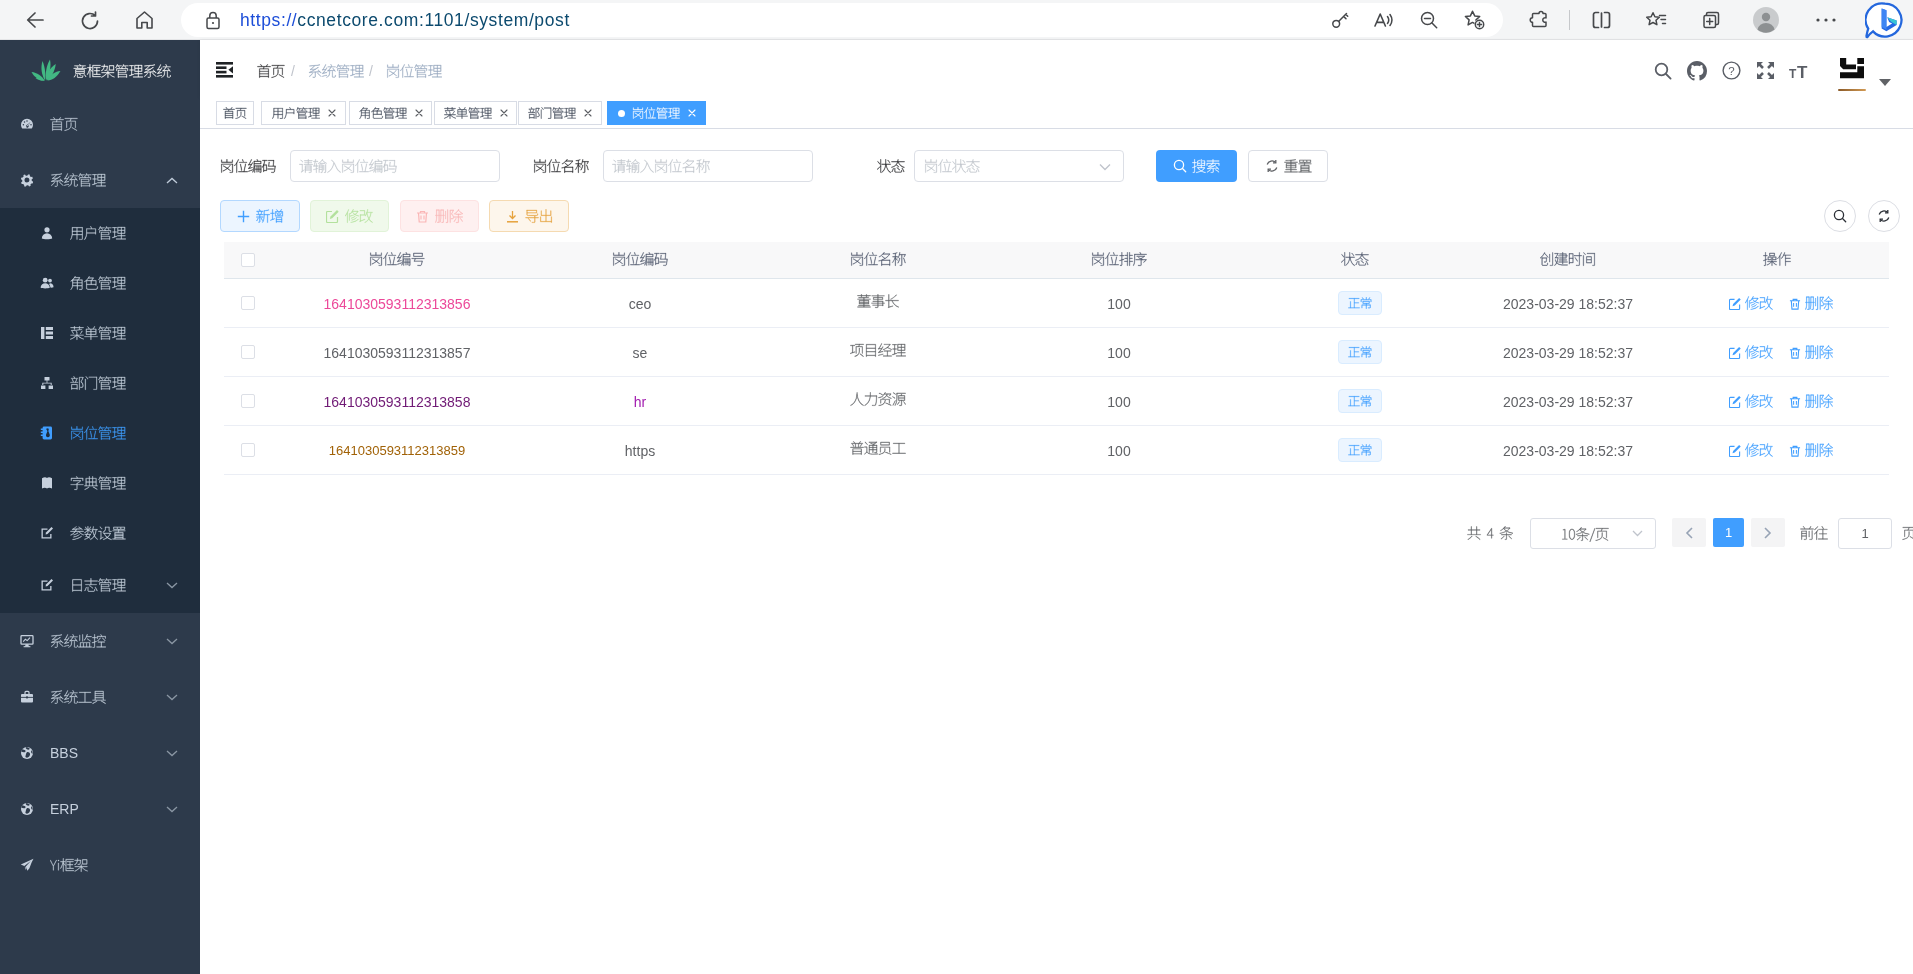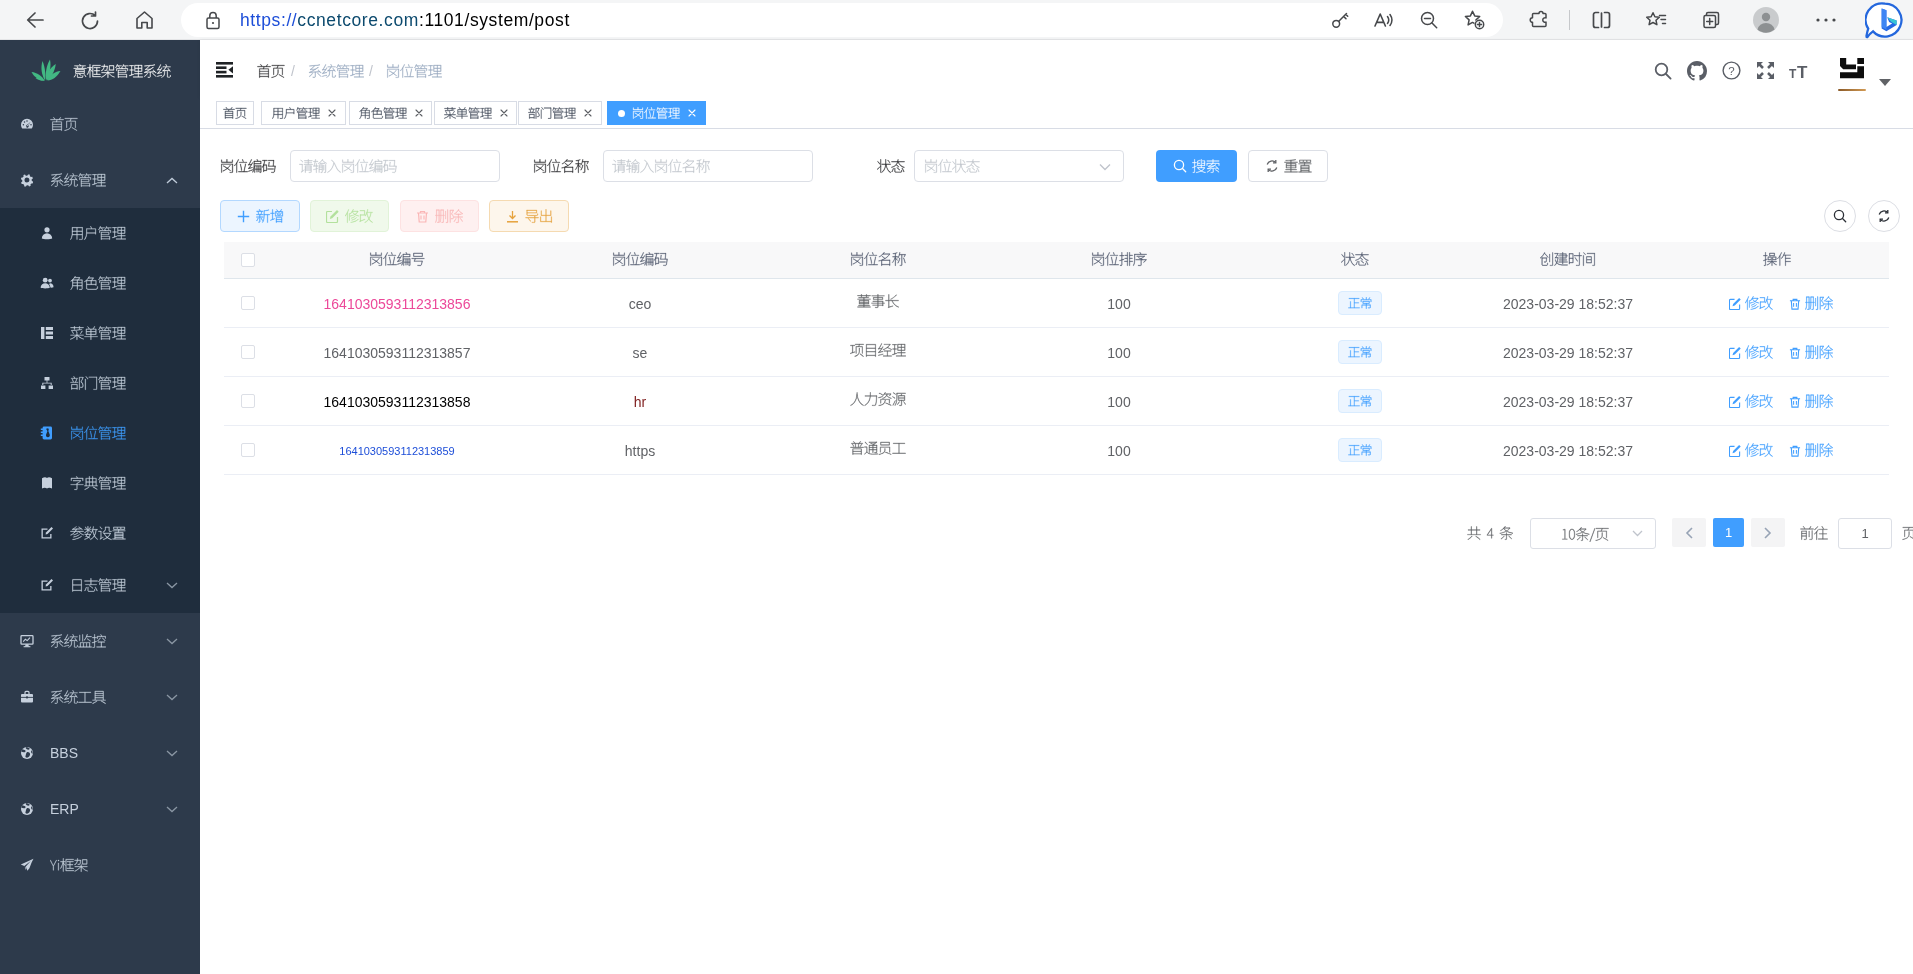--- a/index.html
+++ b/index.html
@@ -19,21 +19,21 @@
 <path d="M2 8.5L9.5 2 17 8.5V18h-4.8v-5.5H6.8V18H2z" fill="none" stroke="#46484b" stroke-width="1.6" stroke-linejoin="round"></path>
   </svg>
 <svg class="ab" style="left:205px;top:11px" width="16" height="19" viewBox="0 0 16 19">
 <rect x="2" y="7" width="12" height="10.5" rx="1.5" fill="none" stroke="#46484b" stroke-width="1.5"></rect>
 <path d="M4.8 7V4.8a3.2 3.2 0 0 1 6.4 0V7" fill="none" stroke="#46484b" stroke-width="1.5"></path>
 <circle cx="8" cy="12" r="1.1" fill="#46484b"></circle>
   </svg>
 <div class="ab" style="left:240px;top:0;height:40px;display:flex;align-items:center;font-size:17.5px;letter-spacing:0.6px">
 <span style="color:#1d4ed8">https://</span>
     <span style="color:#0c4a6e">ccnetcore.com</span>
-    <span style="color:#000000">:1101/system/post</span>
+    <span style="color:#0c4a6e">:1101/system/post</span>
   </div>
 <svg class="ab" style="left:1330px;top:10px" width="20" height="20" viewBox="0 0 20 20">
 <circle cx="6.2" cy="13.8" r="3.4" fill="none" stroke="#46484b" stroke-width="1.5"></circle>
 <path d="M8.8 11.2L16.5 3.5M13.6 6.4l2.4 2.4M15.7 4.3l2 2" fill="none" stroke="#46484b" stroke-width="1.5" stroke-linecap="round"></path>
   </svg>
 <svg class="ab" style="left:1373px;top:10px" width="21" height="20" viewBox="0 0 21 20">
 <path d="M2 16L7.2 4l5.2 12M3.7 12.4h7" fill="none" stroke="#46484b" stroke-width="1.6" stroke-linecap="round" stroke-linejoin="round"></path>
 <path d="M14.5 6.5a6 6 0 0 1 0 7M17 4.5a9.5 9.5 0 0 1 0 11" fill="none" stroke="#46484b" stroke-width="1.5" stroke-linecap="round"></path>
   </svg>
 <svg class="ab" style="left:1419px;top:10px" width="20" height="20" viewBox="0 0 20 20">
@@ -571,24 +571,24 @@
       <path d="M1 3h11M4.5 3V1.5h4V3M2.5 3l.7 9h6.6l.7-9" fill="none" stroke="#409eff" stroke-width="1.2"></path>
       <path d="M5 5.5v4M8 5.5v4" stroke="#409eff" stroke-width="1.1"></path>
     </svg>
     <svg width="28" height="15" viewBox="0 0 28 15" style="display:inline-block;vertical-align:middle">
       <path d="M10.4 2.1H10.8V10.1H10.4ZM12.5 0.6H13V13Q13 13.3 12.9 13.4Q12.8 13.6 12.6 13.6Q12.4 13.7 12 13.7Q11.7 13.7 11 13.7Q11 13.6 11 13.5Q10.9 13.4 10.8 13.3Q11.4 13.3 11.8 13.3Q12.2 13.3 12.3 13.3Q12.4 13.3 12.5 13.2Q12.5 13.2 12.5 13ZM1.6 0.8H4.1V1.2H1.6ZM1.4 0.8H1.9V7.4Q1.9 8.4 1.8 9.5Q1.7 10.6 1.4 11.7Q1.2 12.8 0.7 13.6Q0.6 13.6 0.6 13.5Q0.5 13.5 0.4 13.4Q0.4 13.4 0.3 13.3Q0.8 12.5 1 11.5Q1.3 10.5 1.4 9.4Q1.4 8.4 1.4 7.4ZM3.8 0.8H4.3V12.8Q4.3 13.1 4.2 13.2Q4.1 13.4 3.9 13.4Q3.7 13.5 3.4 13.5Q3 13.5 2.4 13.5Q2.4 13.4 2.4 13.3Q2.3 13.2 2.3 13.1Q2.7 13.1 3.1 13.1Q3.5 13.1 3.6 13.1Q3.7 13.1 3.8 13Q3.8 13 3.8 12.8ZM5.8 0.8H8.4V1.2H5.8ZM5.7 0.8H6.1V7.8Q6.1 8.5 6.1 9.3Q6.1 10.1 5.9 10.8Q5.8 11.6 5.6 12.3Q5.4 13 5 13.6Q5 13.6 4.9 13.5Q4.9 13.5 4.8 13.4Q4.7 13.4 4.7 13.4Q5 12.8 5.2 12.1Q5.4 11.4 5.5 10.7Q5.6 10 5.7 9.2Q5.7 8.5 5.7 7.8ZM8.1 0.8H8.5V12.9Q8.5 13.1 8.5 13.2Q8.4 13.4 8.2 13.4Q8 13.5 7.7 13.5Q7.3 13.5 6.7 13.5Q6.7 13.4 6.6 13.3Q6.6 13.2 6.5 13.1Q7 13.1 7.4 13.1Q7.8 13.1 7.9 13.1Q8 13.1 8 13Q8.1 13 8.1 12.9ZM0.3 6.2H9.5V6.6H0.3Z M14.9 0.9H18.4V1.4H15.4V13.6H14.9ZM18.3 0.9H18.3L18.4 0.9L18.7 1.1Q18.3 2 17.8 3Q17.3 4 16.8 4.9Q17.9 5.9 18.2 6.7Q18.6 7.5 18.6 8.3Q18.6 8.8 18.5 9.2Q18.4 9.6 18 9.8Q17.9 9.9 17.7 10Q17.5 10 17.3 10Q17 10.1 16.7 10.1Q16.4 10.1 16.1 10Q16.1 10 16 9.8Q16 9.7 15.9 9.6Q16.3 9.6 16.6 9.6Q16.9 9.6 17.2 9.6Q17.6 9.6 17.8 9.5Q18 9.3 18.1 9Q18.2 8.7 18.2 8.3Q18.2 7.6 17.8 6.8Q17.4 6 16.3 5Q16.5 4.5 16.8 3.9Q17.1 3.4 17.4 2.9Q17.6 2.4 17.8 1.9Q18.1 1.4 18.3 1ZM20.6 4.9H26.3V5.4H20.6ZM19 7.8H27.7V8.2H19ZM20.9 9.3 21.3 9.5Q20.9 10.4 20.3 11.2Q19.7 12.1 19.2 12.7Q19.1 12.7 19.1 12.7Q19 12.6 18.9 12.6Q18.8 12.5 18.8 12.5Q19.4 11.9 19.9 11Q20.5 10.2 20.9 9.3ZM25 9.4 25.3 9.2Q25.8 9.7 26.2 10.2Q26.7 10.8 27.1 11.4Q27.5 11.9 27.7 12.3L27.3 12.6Q27.1 12.1 26.7 11.6Q26.3 11 25.9 10.4Q25.4 9.9 25 9.4ZM23.2 5H23.7V13Q23.7 13.3 23.6 13.4Q23.5 13.5 23.2 13.6Q23 13.7 22.5 13.7Q22 13.7 21.1 13.7Q21.1 13.6 21 13.5Q21 13.4 20.9 13.2Q21.7 13.3 22.2 13.3Q22.8 13.3 22.9 13.3Q23.1 13.2 23.2 13.2Q23.2 13.1 23.2 13ZM23.6 0.3 24 0.5Q23.5 1.4 22.7 2.3Q21.9 3.2 21 4Q20.1 4.7 19.1 5.3Q19.1 5.2 19 5.1Q18.9 5 18.8 5Q19.8 4.4 20.7 3.7Q21.6 2.9 22.4 2.1Q23.1 1.2 23.6 0.3ZM23.6 0.9Q24.5 2.1 25.6 3.1Q26.7 4 27.9 4.7Q27.8 4.8 27.7 4.9Q27.6 5 27.5 5Q26.7 4.5 26 3.9Q25.2 3.3 24.5 2.6Q23.8 1.9 23.3 1Z" fill="#409eff" stroke="#409eff" stroke-width="0.35"></path>
     </svg>
   </div>
 <div style="position:absolute;left:224px;top:377px;width:1665px;height:49px;border-bottom:1px solid #ebeef5"></div>
 <div style="position:absolute;left:241px;top:394px;width:14px;height:14px;border:1px solid #dcdfe6;border-radius:2px;background:#fff"></div>
 <div style="position:absolute;left:277px;top:377px;width:240px;height:49px;display:flex;align-items:center;justify-content:center;">
-    <span style="font-size:14px;color:#000000">1641030593112313858</span>
+    <span style="font-size:14px;color:#701a75">1641030593112313858</span>
   </div>
 <div style="position:absolute;left:580px;top:377px;width:120px;height:49px;display:flex;align-items:center;justify-content:center;">
-    <span style="font-size:14px;color:#7f1d1d">hr</span>
+    <span style="font-size:14px;color:#a21caf">hr</span>
   </div>
 <div style="position:absolute;left:818px;top:375px;width:120px;height:49px;display:flex;align-items:center;justify-content:center;">
     <svg width="56" height="15" viewBox="0 0 56 15" style="display:inline-block;vertical-align:middle">
       <path d="M6.9 0.4H7.3Q7.3 0.9 7.3 1.9Q7.2 2.9 7 4.1Q6.9 5.3 6.4 6.7Q6 8 5.3 9.3Q4.6 10.6 3.5 11.7Q2.4 12.8 0.8 13.6Q0.7 13.5 0.6 13.4Q0.5 13.4 0.4 13.3Q2 12.5 3.1 11.4Q4.2 10.3 4.9 9.1Q5.6 7.8 6 6.5Q6.4 5.2 6.6 4Q6.8 2.8 6.8 1.8Q6.9 0.9 6.9 0.4ZM7.2 2.3Q7.3 2.5 7.4 3.2Q7.5 3.9 7.7 4.9Q8 6 8.4 7.1Q8.9 8.3 9.6 9.5Q10.3 10.6 11.3 11.6Q12.3 12.6 13.7 13.2Q13.6 13.3 13.6 13.4Q13.5 13.5 13.4 13.6Q12 12.9 11 11.9Q9.9 10.9 9.2 9.7Q8.5 8.6 8.1 7.4Q7.6 6.2 7.4 5.1Q7.1 4.1 7 3.3Q6.9 2.5 6.8 2.3Z M14.9 3.7H26.6V4.2H14.9ZM26.4 3.7H26.9Q26.9 3.7 26.9 3.8Q26.9 3.8 26.9 3.9Q26.9 4 26.9 4Q26.7 6.4 26.6 8.1Q26.5 9.7 26.3 10.8Q26.1 11.8 26 12.4Q25.8 13 25.5 13.2Q25.3 13.5 25.1 13.6Q24.9 13.6 24.5 13.6Q24.1 13.6 23.5 13.6Q22.8 13.6 22.1 13.5Q22.1 13.4 22.1 13.3Q22.1 13.2 22 13.1Q22.8 13.2 23.5 13.2Q24.2 13.2 24.4 13.2Q24.7 13.2 24.8 13.2Q25 13.1 25.1 13Q25.3 12.8 25.5 12.2Q25.7 11.6 25.9 10.6Q26 9.5 26.2 7.9Q26.3 6.2 26.4 3.8ZM20.1 0.3H20.5V2.4Q20.5 3.5 20.4 4.6Q20.3 5.7 20 6.9Q19.8 8.1 19.1 9.2Q18.5 10.4 17.5 11.6Q16.4 12.7 14.8 13.7Q14.8 13.7 14.7 13.6Q14.7 13.6 14.6 13.5Q14.6 13.4 14.5 13.4Q16.1 12.4 17.1 11.3Q18.1 10.2 18.7 9Q19.3 7.9 19.6 6.7Q19.9 5.6 20 4.5Q20.1 3.4 20.1 2.4Z M29 1.4 29.3 1Q29.9 1.2 30.5 1.4Q31.1 1.7 31.6 2Q32.2 2.3 32.5 2.5L32.3 2.9Q31.9 2.7 31.4 2.4Q30.8 2.1 30.2 1.8Q29.6 1.6 29 1.4ZM28.4 5.6Q29.2 5.4 30.3 5Q31.4 4.7 32.6 4.3L32.7 4.7Q31.6 5.1 30.5 5.4Q29.4 5.7 28.5 6ZM35.1 0.3 35.5 0.4Q35.1 1.2 34.5 2.1Q33.8 3.1 32.9 3.9Q32.8 3.8 32.8 3.8Q32.7 3.7 32.7 3.7Q32.6 3.6 32.5 3.6Q33.5 2.9 34.1 2Q34.7 1.1 35.1 0.3ZM34.5 1.8H40.7V2.2H34.2ZM40.6 1.8H40.7L40.8 1.8L41.1 1.9Q40.7 2.4 40.4 3Q40 3.6 39.7 4L39.3 3.8Q39.6 3.4 40 2.9Q40.3 2.4 40.6 1.9ZM30.6 7.2H39.6V11.3H39.1V7.6H31V11.3H30.6ZM35 8.1H35.5Q35.3 9.3 34.9 10.3Q34.5 11.2 33.7 11.9Q33 12.6 31.8 13Q30.6 13.5 28.8 13.7Q28.8 13.6 28.7 13.6Q28.7 13.5 28.6 13.5Q28.6 13.4 28.6 13.4Q30.3 13.1 31.5 12.7Q32.7 12.3 33.4 11.6Q34.1 11 34.5 10.1Q34.9 9.3 35 8.1ZM35.4 11.1 35.6 10.8Q36.3 11 37.1 11.3Q37.9 11.6 38.7 12Q39.5 12.3 40.1 12.6Q40.8 12.9 41.3 13.2L41.1 13.6Q40.6 13.4 39.9 13Q39.2 12.7 38.5 12.4Q37.7 12 36.9 11.7Q36.1 11.4 35.4 11.1ZM36.9 2H37.3Q37.2 2.8 36.8 3.5Q36.4 4.2 35.9 4.8Q35.3 5.4 34.5 5.9Q33.7 6.3 32.6 6.6Q32.6 6.6 32.5 6.5Q32.4 6.3 32.3 6.3Q33.4 6 34.2 5.6Q35 5.1 35.5 4.6Q36 4 36.4 3.4Q36.7 2.7 36.9 2ZM36.8 3.2Q37.3 3.9 38 4.5Q38.7 5.1 39.6 5.6Q40.5 6 41.5 6.2Q41.4 6.3 41.4 6.4Q41.3 6.5 41.2 6.6Q40.2 6.3 39.3 5.8Q38.4 5.4 37.6 4.7Q36.9 4.1 36.5 3.3Z M46.9 1H55.6V1.4H46.9ZM46.7 1H47.2V5Q47.2 6 47.1 7.1Q47 8.2 46.8 9.3Q46.6 10.4 46.2 11.5Q45.8 12.6 45.2 13.6Q45.2 13.5 45.1 13.5Q45 13.4 45 13.4Q44.9 13.3 44.8 13.3Q45.5 12.4 45.8 11.3Q46.2 10.3 46.4 9.2Q46.6 8.1 46.7 7Q46.7 6 46.7 5ZM48.8 6.2V8H54.4V6.2ZM48.8 4V5.8H54.4V4ZM48.4 3.6H54.9V8.5H48.4ZM49.2 9.5 49.6 9.7Q49.3 10.2 49 10.8Q48.6 11.3 48.3 11.8Q47.9 12.3 47.5 12.7Q47.5 12.7 47.4 12.6Q47.4 12.6 47.3 12.5Q47.2 12.4 47.1 12.4Q47.7 11.9 48.3 11.1Q48.8 10.3 49.2 9.5ZM53.3 9.6 53.7 9.5Q54.1 9.9 54.5 10.5Q54.8 11 55.2 11.5Q55.5 12 55.7 12.3L55.3 12.6Q55.1 12.2 54.8 11.7Q54.4 11.2 54.1 10.6Q53.7 10.1 53.3 9.6ZM51.4 1.9 51.8 2Q51.7 2.5 51.5 3Q51.3 3.5 51.2 3.9L50.8 3.8Q50.9 3.4 51.1 2.8Q51.3 2.3 51.4 1.9ZM51.3 8.1H51.8V13Q51.8 13.3 51.7 13.4Q51.6 13.5 51.4 13.6Q51.2 13.7 50.7 13.7Q50.2 13.7 49.5 13.7Q49.4 13.6 49.4 13.5Q49.4 13.4 49.3 13.3Q50 13.3 50.4 13.3Q50.9 13.3 51.1 13.3Q51.3 13.3 51.3 13ZM43 0.8 43.3 0.5Q43.7 0.8 44.2 1.1Q44.7 1.4 45.1 1.7Q45.5 2 45.8 2.3L45.6 2.6Q45.3 2.4 44.8 2.1Q44.4 1.7 43.9 1.4Q43.5 1.1 43 0.8ZM42.3 4.8 42.6 4.5Q43 4.7 43.5 5Q44 5.3 44.4 5.6Q44.8 5.9 45.1 6.1L44.9 6.5Q44.6 6.2 44.2 5.9Q43.7 5.6 43.2 5.3Q42.7 5 42.3 4.8ZM42.7 13.2Q43.1 12.6 43.5 11.8Q43.9 11 44.4 10.1Q44.8 9.2 45.2 8.4L45.5 8.6Q45.2 9.4 44.8 10.3Q44.3 11.1 43.9 12Q43.5 12.8 43.1 13.5Z" fill="#606266" stroke="#606266" stroke-width="0.35"></path>
     </svg>
   </div>
 <div style="position:absolute;left:1059px;top:377px;width:120px;height:49px;display:flex;align-items:center;justify-content:center;">
     <span style="font-size:14px;color:#606266">100</span>
   </div>
 <div style="position:absolute;left:1338px;top:389px;width:44px;height:24px;background:#ecf5ff;border:1px solid #d9ecff;border-radius:4px;display:flex;align-items:center;justify-content:center">
@@ -612,21 +612,21 @@
       <path d="M1 3h11M4.5 3V1.5h4V3M2.5 3l.7 9h6.6l.7-9" fill="none" stroke="#409eff" stroke-width="1.2"></path>
       <path d="M5 5.5v4M8 5.5v4" stroke="#409eff" stroke-width="1.1"></path>
     </svg>
     <svg width="28" height="15" viewBox="0 0 28 15" style="display:inline-block;vertical-align:middle">
       <path d="M10.4 2.1H10.8V10.1H10.4ZM12.5 0.6H13V13Q13 13.3 12.9 13.4Q12.8 13.6 12.6 13.6Q12.4 13.7 12 13.7Q11.7 13.7 11 13.7Q11 13.6 11 13.5Q10.9 13.4 10.8 13.3Q11.4 13.3 11.8 13.3Q12.2 13.3 12.3 13.3Q12.4 13.3 12.5 13.2Q12.5 13.2 12.5 13ZM1.6 0.8H4.1V1.2H1.6ZM1.4 0.8H1.9V7.4Q1.9 8.4 1.8 9.5Q1.7 10.6 1.4 11.7Q1.2 12.8 0.7 13.6Q0.6 13.6 0.6 13.5Q0.5 13.5 0.4 13.4Q0.4 13.4 0.3 13.3Q0.8 12.5 1 11.5Q1.3 10.5 1.4 9.4Q1.4 8.4 1.4 7.4ZM3.8 0.8H4.3V12.8Q4.3 13.1 4.2 13.2Q4.1 13.4 3.9 13.4Q3.7 13.5 3.4 13.5Q3 13.5 2.4 13.5Q2.4 13.4 2.4 13.3Q2.3 13.2 2.3 13.1Q2.7 13.1 3.1 13.1Q3.5 13.1 3.6 13.1Q3.7 13.1 3.8 13Q3.8 13 3.8 12.8ZM5.8 0.8H8.4V1.2H5.8ZM5.7 0.8H6.1V7.8Q6.1 8.5 6.1 9.3Q6.1 10.1 5.9 10.8Q5.8 11.6 5.6 12.3Q5.4 13 5 13.6Q5 13.6 4.9 13.5Q4.9 13.5 4.8 13.4Q4.7 13.4 4.7 13.4Q5 12.8 5.2 12.1Q5.4 11.4 5.5 10.7Q5.6 10 5.7 9.2Q5.7 8.5 5.7 7.8ZM8.1 0.8H8.5V12.9Q8.5 13.1 8.5 13.2Q8.4 13.4 8.2 13.4Q8 13.5 7.7 13.5Q7.3 13.5 6.7 13.5Q6.7 13.4 6.6 13.3Q6.6 13.2 6.5 13.1Q7 13.1 7.4 13.1Q7.8 13.1 7.9 13.1Q8 13.1 8 13Q8.1 13 8.1 12.9ZM0.3 6.2H9.5V6.6H0.3Z M14.9 0.9H18.4V1.4H15.4V13.6H14.9ZM18.3 0.9H18.3L18.4 0.9L18.7 1.1Q18.3 2 17.8 3Q17.3 4 16.8 4.9Q17.9 5.9 18.2 6.7Q18.6 7.5 18.6 8.3Q18.6 8.8 18.5 9.2Q18.4 9.6 18 9.8Q17.9 9.9 17.7 10Q17.5 10 17.3 10Q17 10.1 16.7 10.1Q16.4 10.1 16.1 10Q16.1 10 16 9.8Q16 9.7 15.9 9.6Q16.3 9.6 16.6 9.6Q16.9 9.6 17.2 9.6Q17.6 9.6 17.8 9.5Q18 9.3 18.1 9Q18.2 8.7 18.2 8.3Q18.2 7.6 17.8 6.8Q17.4 6 16.3 5Q16.5 4.5 16.8 3.9Q17.1 3.4 17.4 2.9Q17.6 2.4 17.8 1.9Q18.1 1.4 18.3 1ZM20.6 4.9H26.3V5.4H20.6ZM19 7.8H27.7V8.2H19ZM20.9 9.3 21.3 9.5Q20.9 10.4 20.3 11.2Q19.7 12.1 19.2 12.7Q19.1 12.7 19.1 12.7Q19 12.6 18.9 12.6Q18.8 12.5 18.8 12.5Q19.4 11.9 19.9 11Q20.5 10.2 20.9 9.3ZM25 9.4 25.3 9.2Q25.8 9.7 26.2 10.2Q26.7 10.8 27.1 11.4Q27.5 11.9 27.7 12.3L27.3 12.6Q27.1 12.1 26.7 11.6Q26.3 11 25.9 10.4Q25.4 9.9 25 9.4ZM23.2 5H23.7V13Q23.7 13.3 23.6 13.4Q23.5 13.5 23.2 13.6Q23 13.7 22.5 13.7Q22 13.7 21.1 13.7Q21.1 13.6 21 13.5Q21 13.4 20.9 13.2Q21.7 13.3 22.2 13.3Q22.8 13.3 22.9 13.3Q23.1 13.2 23.2 13.2Q23.2 13.1 23.2 13ZM23.6 0.3 24 0.5Q23.5 1.4 22.7 2.3Q21.9 3.2 21 4Q20.1 4.7 19.1 5.3Q19.1 5.2 19 5.1Q18.9 5 18.8 5Q19.8 4.4 20.7 3.7Q21.6 2.9 22.4 2.1Q23.1 1.2 23.6 0.3ZM23.6 0.9Q24.5 2.1 25.6 3.1Q26.7 4 27.9 4.7Q27.8 4.8 27.7 4.9Q27.6 5 27.5 5Q26.7 4.5 26 3.9Q25.2 3.3 24.5 2.6Q23.8 1.9 23.3 1Z" fill="#409eff" stroke="#409eff" stroke-width="0.35"></path>
     </svg>
   </div>
 <div style="position:absolute;left:224px;top:426px;width:1665px;height:49px;border-bottom:1px solid #ebeef5"></div>
 <div style="position:absolute;left:241px;top:443px;width:14px;height:14px;border:1px solid #dcdfe6;border-radius:2px;background:#fff"></div>
 <div style="position:absolute;left:277px;top:426px;width:240px;height:49px;display:flex;align-items:center;justify-content:center;">
-    <span style="font-size:11px;color:#1d4ed8">1641030593112313859</span>
+    <span style="font-size:13px;color:#a16207">1641030593112313859</span>
   </div>
 <div style="position:absolute;left:580px;top:426px;width:120px;height:49px;display:flex;align-items:center;justify-content:center;">
     <span style="font-size:14px;color:#606266">https</span>
   </div>
 <div style="position:absolute;left:818px;top:424px;width:120px;height:49px;display:flex;align-items:center;justify-content:center;">
     <svg width="56" height="15" viewBox="0 0 56 15" style="display:inline-block;vertical-align:middle">
       <path d="M1.4 2.2H12.8V2.7H1.4ZM0.5 6.1H13.6V6.5H0.5ZM5.3 2.4H5.7V6.3H5.3ZM8.3 2.4H8.7V6.3H8.3ZM2.2 3.3 2.5 3.1Q3 3.7 3.4 4.3Q3.8 5 3.9 5.5L3.5 5.6Q3.4 5.1 3 4.5Q2.6 3.8 2.2 3.3ZM3.3 0.5 3.6 0.3Q4 0.7 4.3 1.1Q4.6 1.6 4.8 1.9L4.4 2.1Q4.2 1.8 3.9 1.3Q3.6 0.9 3.3 0.5ZM11.5 3 11.9 3.3Q11.5 3.9 11.1 4.6Q10.6 5.3 10.2 5.7L9.9 5.5Q10.1 5.2 10.4 4.8Q10.7 4.3 11 3.9Q11.3 3.4 11.5 3ZM10.2 0.3 10.7 0.5Q10.4 1 10 1.6Q9.7 2.1 9.4 2.5L9 2.3Q9.3 1.9 9.7 1.3Q10 0.7 10.2 0.3ZM2.7 7.7H11.5V13.6H11V8.1H3.1V13.6H2.7ZM2.9 10.1H11.2V10.6H2.9ZM2.9 12.7H11.2V13.1H2.9Z M17.1 5.8V11.4H16.7V6.2H14.4V5.8ZM14.8 1.2 15.2 1Q15.6 1.3 16.1 1.8Q16.5 2.2 17 2.7Q17.4 3.1 17.6 3.5L17.3 3.7Q17 3.4 16.6 2.9Q16.2 2.5 15.7 2Q15.3 1.6 14.8 1.2ZM20.5 2.4 20.8 2.1Q21.5 2.4 22.3 2.7Q23.1 3.1 23.9 3.4Q24.6 3.8 25.1 4.1L24.8 4.4Q24.3 4.1 23.6 3.8Q22.9 3.4 22.1 3Q21.3 2.7 20.5 2.4ZM19 4H26.8V4.5H19.4V11.7H19ZM26.6 4H27V11.1Q27 11.3 26.9 11.5Q26.8 11.6 26.6 11.7Q26.4 11.7 25.9 11.7Q25.4 11.7 24.6 11.7Q24.6 11.6 24.5 11.5Q24.5 11.4 24.4 11.3Q25.1 11.3 25.6 11.3Q26.1 11.3 26.3 11.3Q26.5 11.3 26.5 11.3Q26.6 11.2 26.6 11.1ZM18.9 0.9H26.6V1.4H18.9ZM19.2 6.3H26.8V6.7H19.2ZM19.2 8.6H26.8V9H19.2ZM22.7 4.2H23.2V11.7H22.7ZM26.5 0.9H26.6L26.7 0.9L27.1 1.1Q26.4 1.8 25.3 2.4Q24.3 3 23.3 3.4Q23.2 3.3 23.2 3.2Q23.1 3.1 23 3.1Q23.7 2.8 24.3 2.5Q25 2.2 25.6 1.8Q26.1 1.4 26.5 1ZM16.8 11.1Q17.2 11.1 17.6 11.4Q17.9 11.7 18.6 12.1Q19.3 12.6 20.3 12.8Q21.2 12.9 22.5 12.9Q23.2 12.9 23.9 12.9Q24.6 12.9 25.3 12.8Q26 12.8 26.7 12.8Q27.3 12.7 27.9 12.7Q27.8 12.8 27.8 12.8Q27.8 12.9 27.8 13Q27.7 13.1 27.7 13.2Q27.4 13.2 26.8 13.2Q26.1 13.2 25.4 13.3Q24.6 13.3 23.8 13.3Q23.1 13.3 22.5 13.3Q21.1 13.3 20.1 13.1Q19.1 13 18.3 12.4Q17.9 12.2 17.5 11.8Q17.1 11.5 16.8 11.5Q16.6 11.5 16.2 11.8Q15.9 12 15.5 12.5Q15.1 12.9 14.7 13.4L14.4 13.1Q15.1 12.3 15.7 11.7Q16.3 11.1 16.8 11.1Z M31 1.5V3.7H39V1.5ZM30.6 1H39.5V4.2H30.6ZM34.7 7.5H35.2V8.9Q35.2 9.4 35.1 9.9Q35 10.4 34.6 10.9Q34.3 11.4 33.6 11.9Q33 12.4 31.8 12.8Q30.7 13.3 29 13.7Q28.9 13.6 28.9 13.5Q28.9 13.5 28.8 13.4Q28.8 13.3 28.7 13.3Q30.4 12.9 31.5 12.5Q32.6 12.1 33.3 11.6Q33.9 11.2 34.2 10.7Q34.5 10.2 34.6 9.8Q34.7 9.4 34.7 8.9ZM35.3 11.4 35.6 11.1Q36.3 11.3 37.1 11.6Q37.9 11.9 38.6 12.2Q39.4 12.5 40.1 12.8Q40.8 13.1 41.3 13.3L41 13.7Q40.6 13.4 39.9 13.1Q39.2 12.8 38.4 12.5Q37.6 12.2 36.8 11.9Q36.1 11.6 35.3 11.4ZM30.2 5.9H40V11.3H39.5V6.3H30.6V11.3H30.2Z M43.2 2.1H54.9V2.6H43.2ZM42.5 12H55.6V12.4H42.5ZM48.8 2.3H49.2V12.2H48.8Z" fill="#606266" stroke="#606266" stroke-width="0.35"></path>
     </svg>
   </div>
 <div style="position:absolute;left:1059px;top:426px;width:120px;height:49px;display:flex;align-items:center;justify-content:center;">

